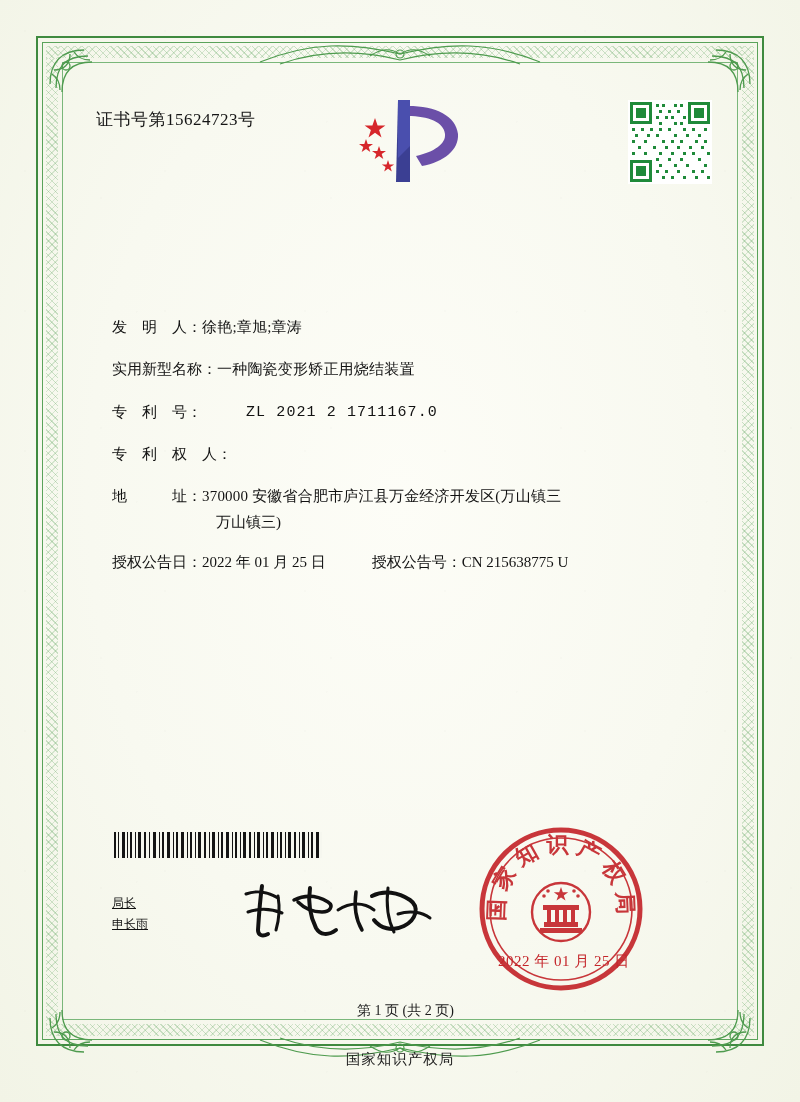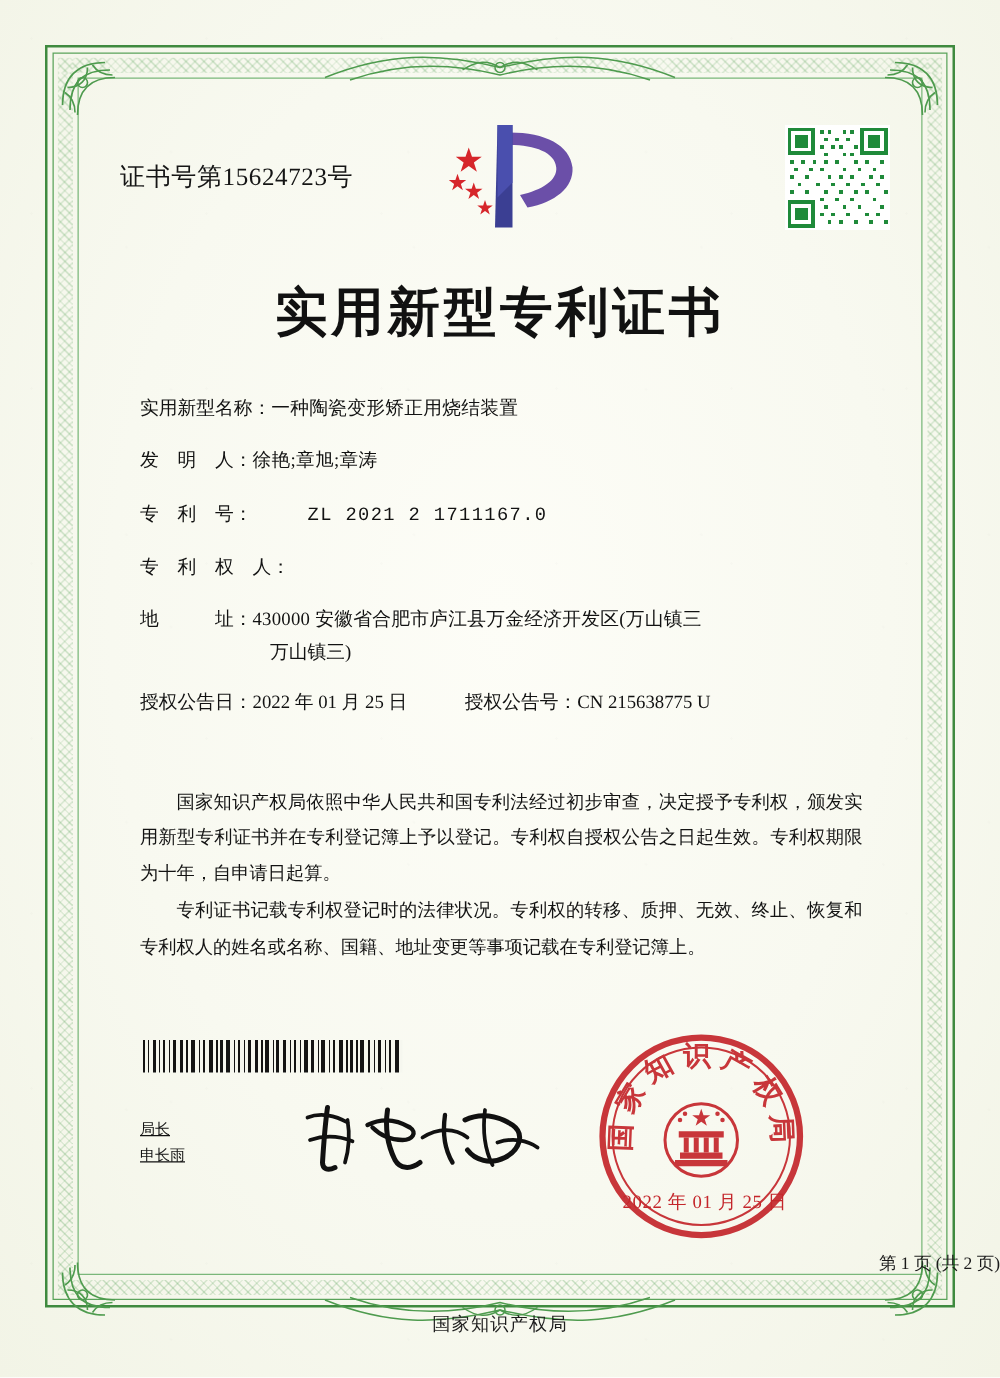--- a/index.html
+++ b/index.html
@@ -91,25 +91,24 @@
     left: 50%; bottom: 40px;
     transform: translateX(-50%) scaleY(-1);
     width: 300px; height: 30px;
     pointer-events: none;
   }
 
   
   .cert-no {
     position: absolute;
     left: 96px; top: 108px;
-    font-size: 20px;
+    font-size: 17px;
     letter-spacing: 0.5px;
     color: #151515;
     white-space: nowrap;
-    margin-top: 20px;
   }
 
   .logo {
     position: absolute;
     left: 352px; top: 96px;
     width: 110px; height: 92px;
   }
 
   .qr {
     position: absolute;
@@ -214,21 +213,21 @@
     font-size: 15px;
     color: #c4262b;
     letter-spacing: 0.5px;
     white-space: nowrap;
   }
 
   
   .page-no {
     position: absolute;
     left: 0; right: 0; top: 1002px;
-    text-align: right;
+    text-align: center;
     font-size: 14px;
     color: #1a1a1a;
     padding-left: 11px;
   }
   .footnote {
     position: absolute;
     left: 0; right: 0; top: 1050px;
     text-align: center;
     font-size: 14.5px;
     color: #1d1d1d;
@@ -434,65 +433,60 @@
         <rect x="73" y="70" width="3" height="3"></rect>
         <rect x="34" y="76" width="3" height="3"></rect>
           <rect x="43" y="76" width="3" height="3"></rect>
         <rect x="55" y="76" width="3" height="3"></rect>
           <rect x="67" y="76" width="3" height="3"></rect>
         <rect x="79" y="76" width="3" height="3"></rect>
       </g>
     </svg>
   </div>
 
-  <div class="title">实用新型专利证书</div>
 
   <div class="fields">
+
+    <div class="field-row">
+      <span class="field-label">发　明　人：</span>
+      <span class="field-value">徐艳;章旭;章涛</span>
+    </div>
 
     <div class="field-row">
       <span class="field-label">实用新型名称：</span>
       <span class="field-value">一种陶瓷变形矫正用烧结装置</span>
     </div>
 
     <div class="field-row">
-      <span class="field-label">发　明　人：</span>
-      <span class="field-value">徐艳;章旭;章涛</span>
-    </div>
-
-    <div class="field-row">
       <span class="field-label">专　利　号：</span>
       <span class="field-value mono">ZL 2021 2 1711167.0</span>
     </div>
 
 
     <div class="field-row">
       <span class="field-label">专　利　权　人：</span>
     </div>
 
     <div>
       <div class="field-row" style="margin-bottom:0;">
         <span class="field-label">地　　　址：</span>
-        <span class="field-value">430000  安徽省合肥市庐江县万金经济开发区(万山镇三</span>
+        <span class="field-value">370000  安徽省合肥市庐江县万金经济开发区(万山镇三</span>
       </div>
       <div class="addr-line2">万山镇三)</div>
     </div>
 
     <div class="field-row two-col" style="margin-top:16px;">
       <span class="field-label">授权公告日：</span>
       <span>2022 年 01 月 25 日</span>
       <span class="col2">授权公告号：</span>
       <span>CN 215638775 U</span>
     </div>
 
   </div>
 
-  <div class="paras">
-    <p>国家知识产权局依照中华人民共和国专利法经过初步审查，决定授予专利权，颁发实用新型专利证书并在专利登记簿上予以登记。专利权自授权公告之日起生效。专利权期限为十年，自申请日起算。</p>
-    <p>专利证书记载专利权登记时的法律状况。专利权的转移、质押、无效、终止、恢复和专利权人的姓名或名称、国籍、地址变更等事项记载在专利登记簿上。</p>
-  </div>
 
   <div class="barcode">
     <svg width="210" height="26" viewBox="0 0 210 26" shape-rendering="crispEdges">
       <rect width="210" height="26" fill="#f6f7ef"></rect>
       <g fill="#141414">
         <rect x="2" y="0" width="2" height="26"></rect>
           <rect x="6" y="0" width="1" height="26"></rect>
         <rect x="10" y="0" width="3" height="26"></rect>
           <rect x="15" y="0" width="1" height="26"></rect>
         <rect x="18" y="0" width="2" height="26"></rect>

